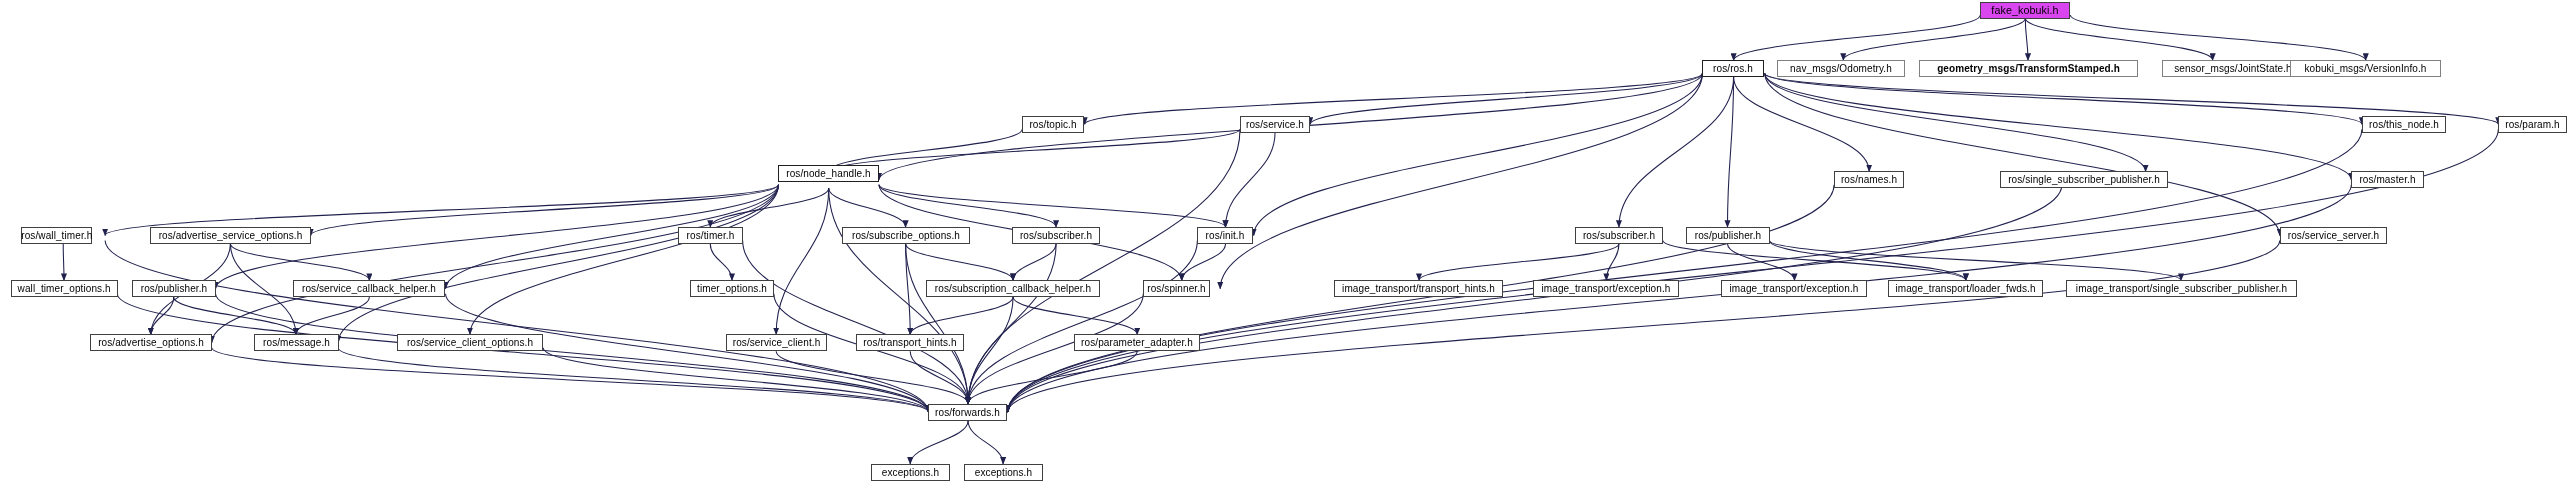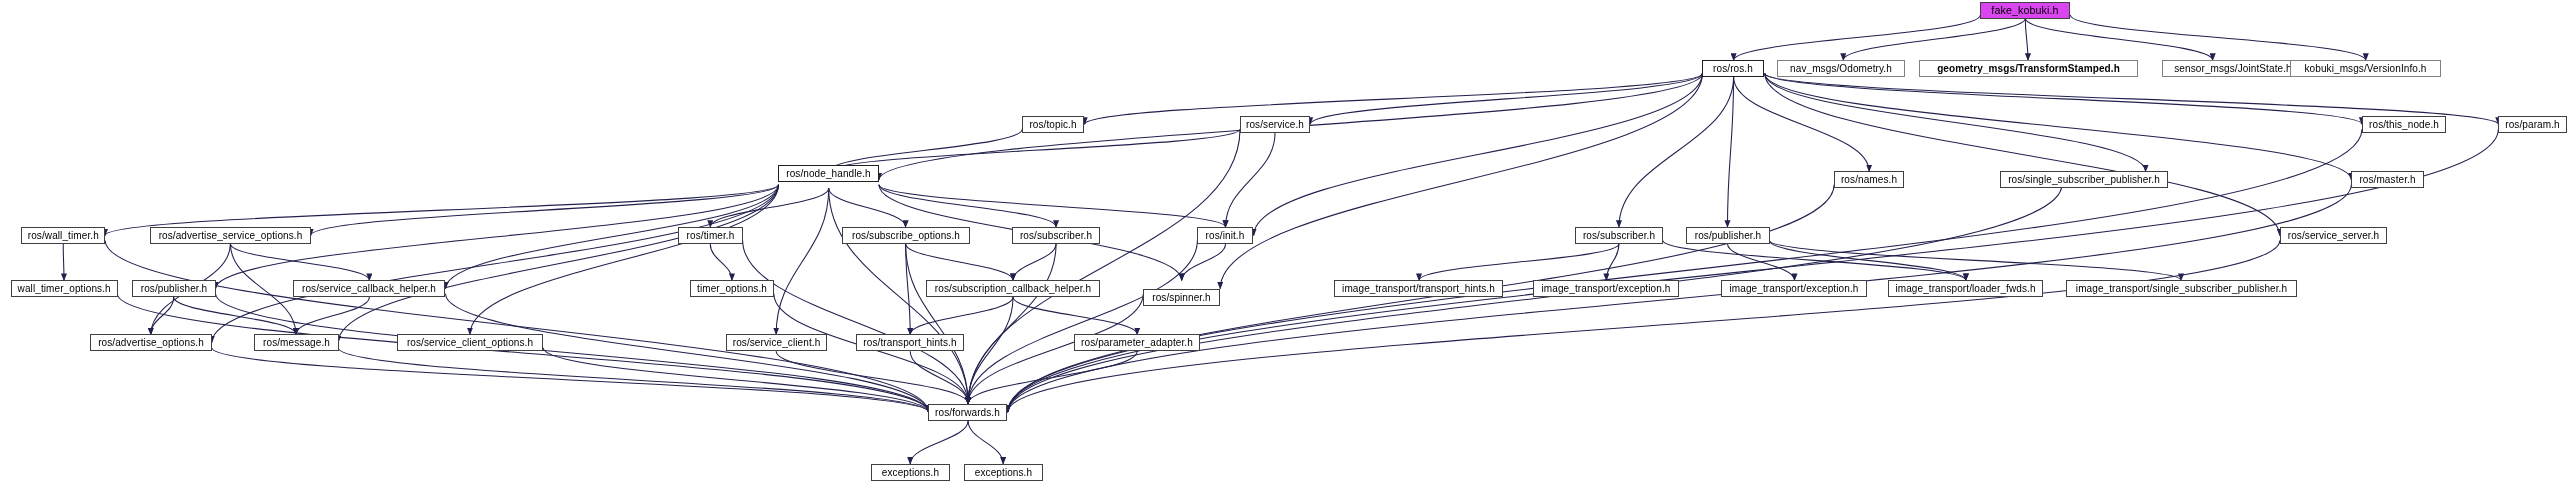--- a/index.html
+++ b/index.html
@@ -189,21 +189,21 @@
       </div>
       <div class="node strong" style="left: 1834px; top: 171px; width: 70px;">
         <span>ros/names.h</span>
       </div>
       <div class="node strong" style="left: 2000px; top: 171px; width: 168px;">
         <span>ros/single_subscriber_publisher.h</span>
       </div>
       <div class="node strong" style="left: 2351px; top: 171px; width: 73px;">
         <span>ros/master.h</span>
       </div>
-      <div class="node strong" style="left: 21.3px; top: 227px; width: 84px;">
+      <div class="node strong" style="left: 21.3px; top: 227px; width: 71px;">
         <span>ros/wall_timer.h</span>
       </div>
       <div class="node strong" style="left: 150px; top: 227px; width: 161px;">
         <span>ros/advertise_service_options.h</span>
       </div>
       <div class="node strong" style="left: 678px; top: 227px; width: 65px;">
         <span>ros/timer.h</span>
       </div>
       <div class="node strong" style="left: 842px; top: 227px; width: 128px;">
         <span>ros/subscribe_options.h</span>
@@ -231,21 +231,21 @@
       </div>
       <div class="node strong" style="left: 293px; top: 280px; width: 152px;">
         <span>ros/service_callback_helper.h</span>
       </div>
       <div class="node strong" style="left: 690px; top: 280px; width: 84px;">
         <span>timer_options.h</span>
       </div>
       <div class="node strong" style="left: 926px; top: 280px; width: 174px;">
         <span>ros/subscription_callback_helper.h</span>
       </div>
-      <div class="node strong" style="left: 1143px; top: 280px; width: 77px; margin-top: 9px;">
+      <div class="node strong" style="left: 1143px; top: 280px; width: 67px;">
         <span>ros/spinner.h</span>
       </div>
       <div class="node strong" style="left: 1334px; top: 280px; width: 169px;">
         <span>image_transport/transport_hints.h</span>
       </div>
       <div class="node strong" style="left: 1533px; top: 280px; width: 146px;">
         <span>image_transport/exception.h</span>
       </div>
       <div class="node strong" style="left: 1721px; top: 280px; width: 146px;">
         <span>image_transport/exception.h</span>

